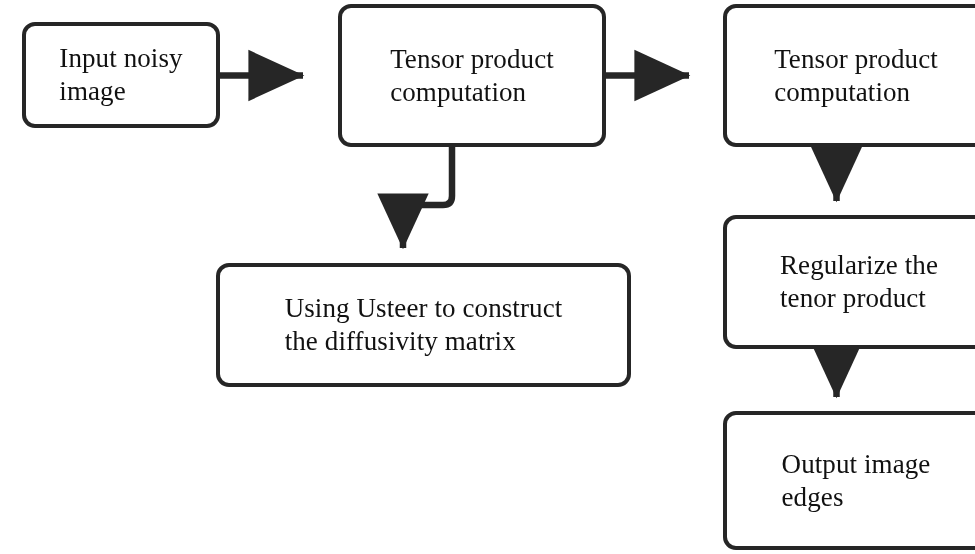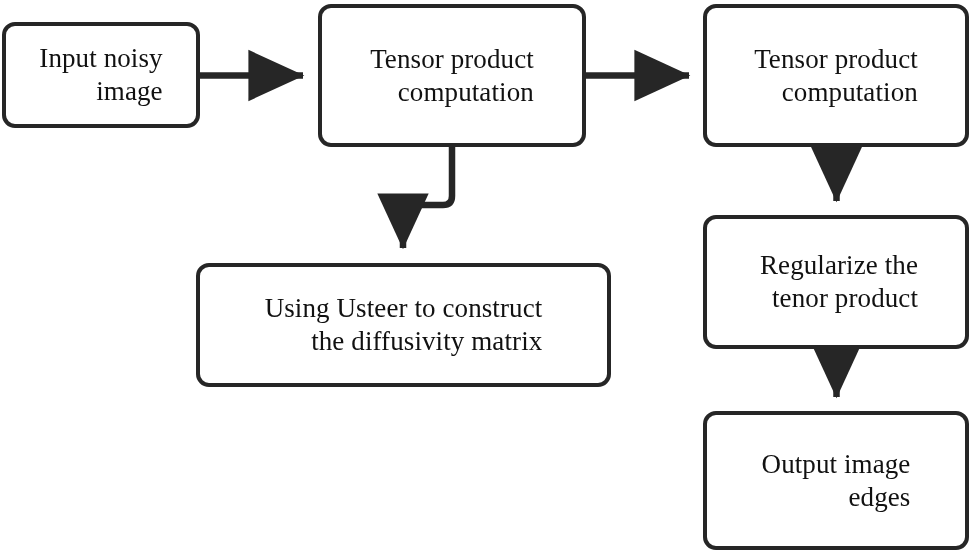--- a/index.html
+++ b/index.html
@@ -24,22 +24,23 @@
   }
   .node {
     position: absolute;
     box-sizing: border-box;
     background: #ffffff;
     border: 4px solid #262626;
     border-radius: 13px;
     display: flex;
     align-items: center;
     justify-content: center;
-    text-align: right;
+    text-align: left;
     z-index: 2;
+    margin-left: 20px;
   }
   .node-label {
     display: block;
     color: #111111;
     font-size: 27px;
     line-height: 1.22;
     letter-spacing: 0.1px;
     padding: 0 8px;
     white-space: pre-line;
   }

